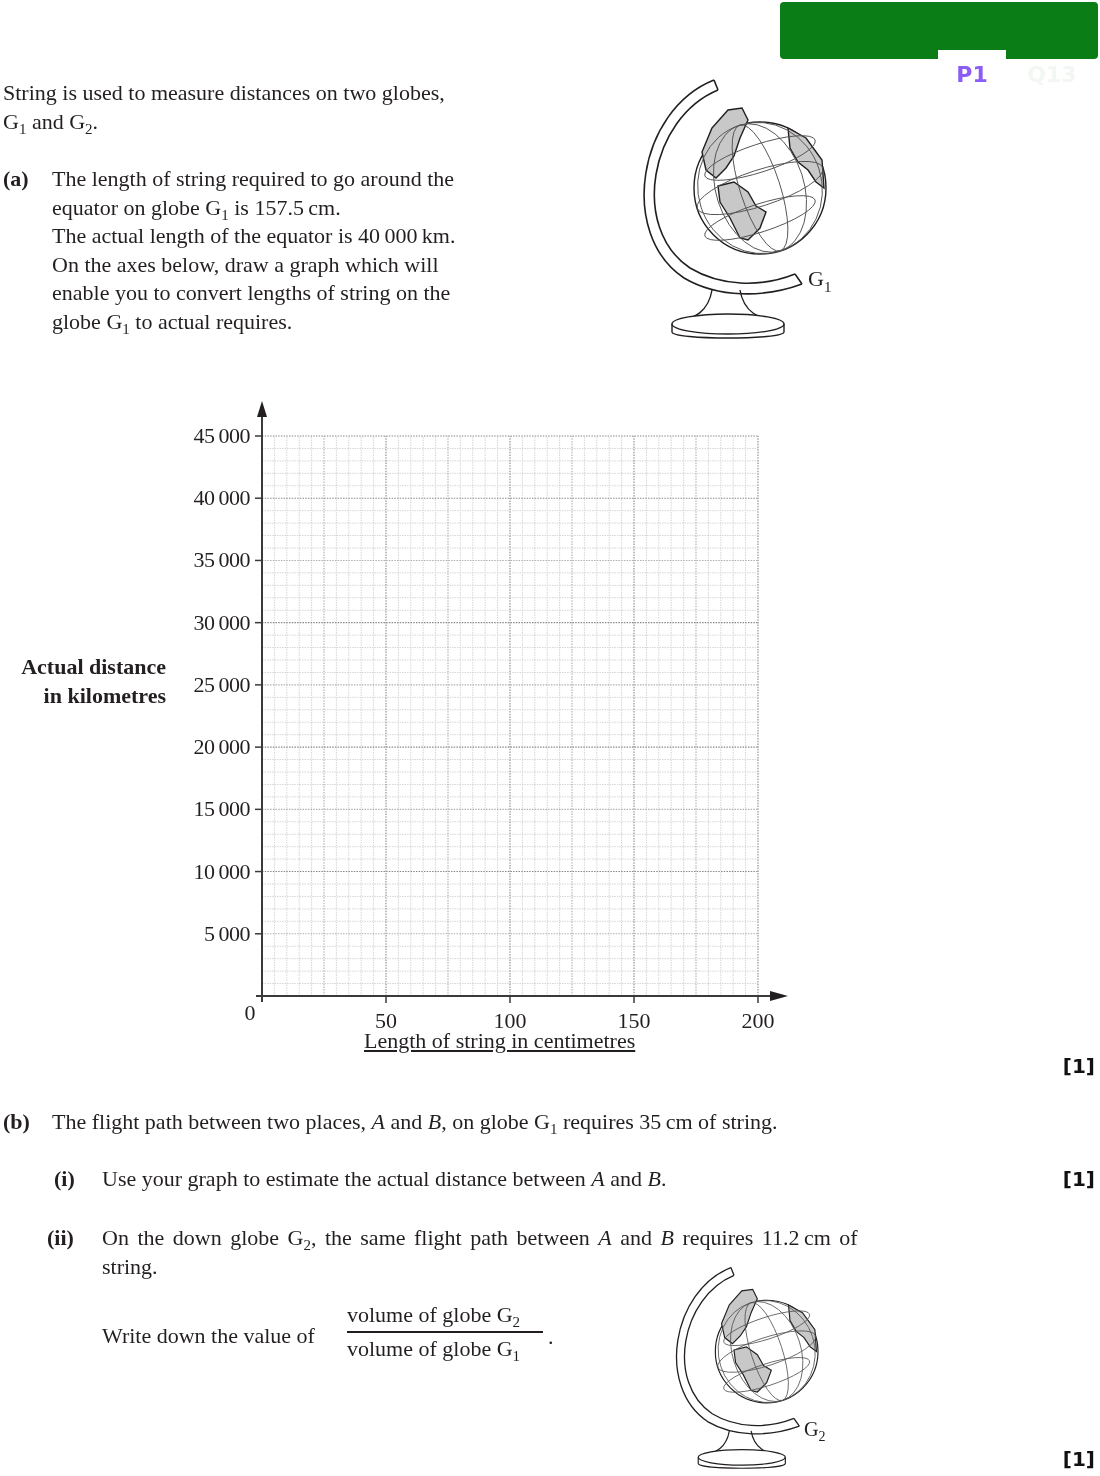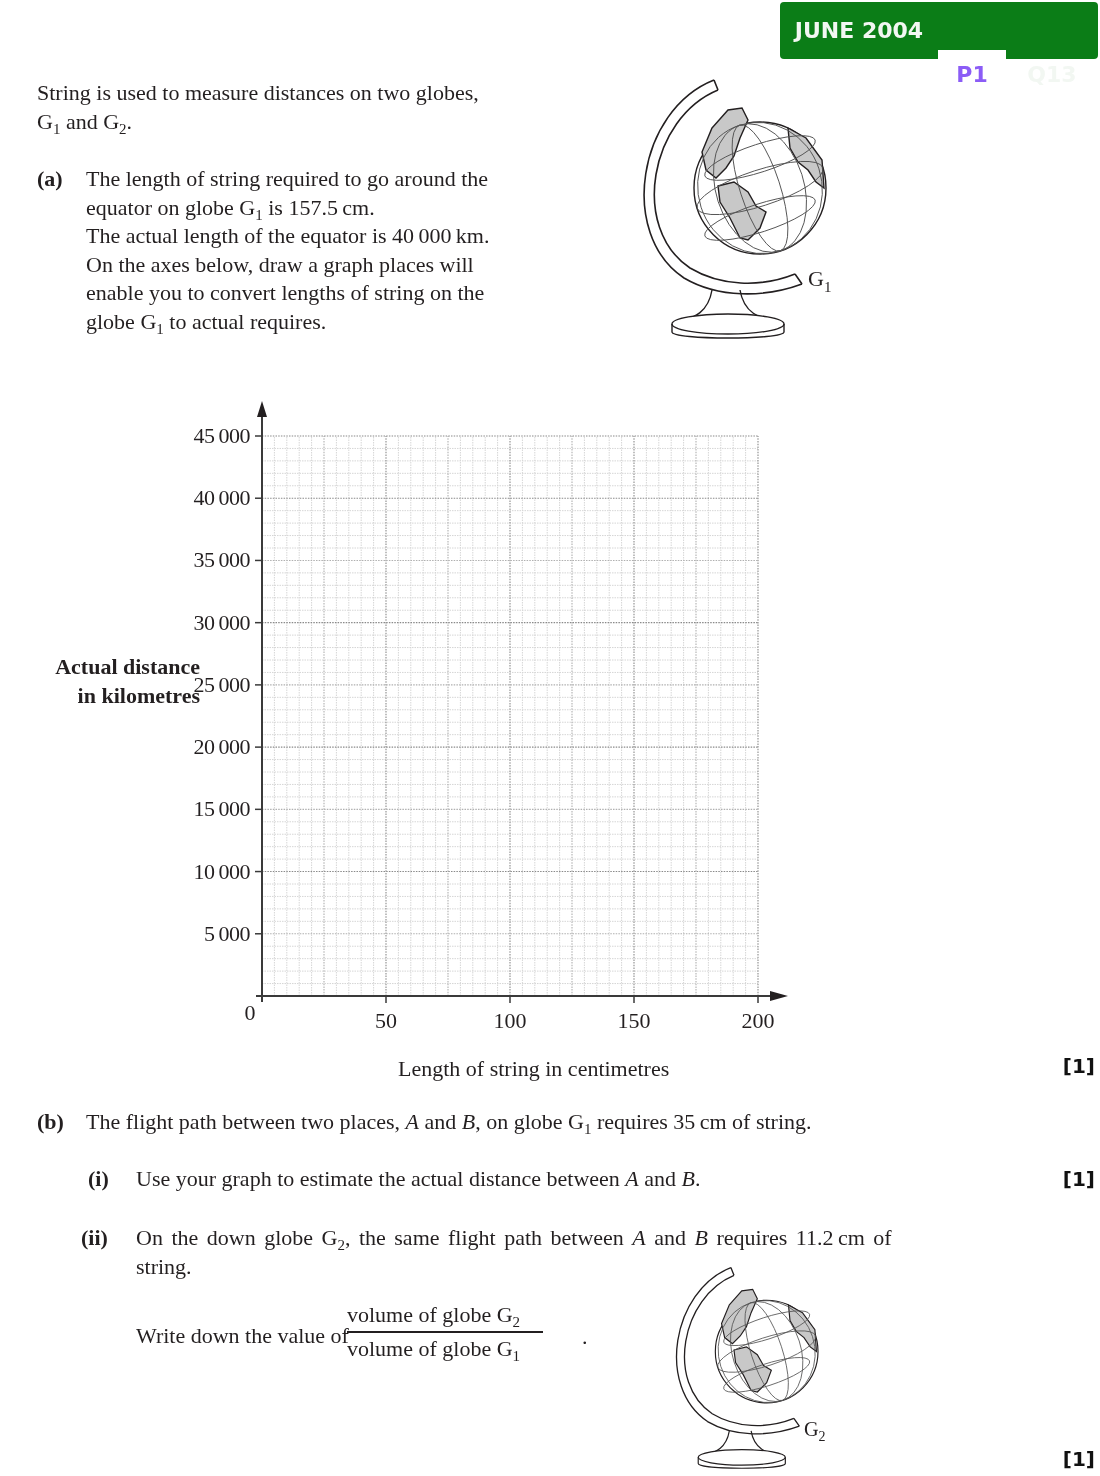--- a/index.html
+++ b/index.html
@@ -1,49 +1,48 @@
 <!DOCTYPE html>
 <html><head>
 <meta charset="utf-8">
 <style>
   html, body { margin: 0; padding: 0; background: #ffffff; }
   body { width: 1100px; height: 1476px; position: relative; overflow: hidden;
          font-family: "Liberation Serif", "DejaVu Serif", serif; color: #231f20; }
   .abs { position: absolute; }
-  .txt { font-size: 22px; line-height: 29px; white-space: nowrap; margin-left: 34px; }
+  .txt { font-size: 22px; line-height: 29px; white-space: nowrap; }
   sub { font-size: 15px; vertical-align: -5px; line-height: 0; }
   .badge { position: absolute; left: 780px; top: 2px; width: 318px; height: 57px;
            background: #0b7d17; border-radius: 4px; font-family: "DejaVu Sans", "Liberation Sans", sans-serif; }
   .badge .seg { position: absolute; top: 0; height: 57px; line-height: 57px; font-weight: bold;
                 font-size: 22px; text-align: center; color: #f2f7f2; }
   .badge .mid { background: #ffffff; color: #8b5cf6; top: 4px; height: 49px; line-height: 49px; margin-top: 44px; }
   .marks { position: absolute; right: 5px; font-family: "DejaVu Sans", "Liberation Sans", sans-serif;
            font-weight: bold; font-size: 20px; color: #111; }
   .lbl { font-weight: bold; }
   .frac { position: absolute; font-size: 22px; }
   .frac .line { height: 1.5px; background: #231f20; margin: 3px 0; }
   svg text { font-family: "Liberation Serif", "DejaVu Serif", serif; }
 </style>
 </head>
 <body>
 
 <div class="badge">
-  <div class="seg" style="left:0;width:158px;">JUNE 2004</div>
   <div class="seg mid" style="left:158px;width:68px;">P1</div>
   <div class="seg" style="left:226px;width:92px;margin-top:44px;">Q13</div>
 </div>
 
 <div class="abs txt" style="left:3px;top:78px;">String is used to measure distances on two globes,</div>
 <div class="abs txt" style="left:3px;top:107px;"><span>G</span><sub>1</sub><span> and G</span><sub>2</sub><span>.</span></div>
 
 <div class="abs txt lbl" style="left:3px;top:164px;">(a)</div>
 <div class="abs txt" style="left:52px;top:164px;">The length of string required to go around the</div>
 <div class="abs txt" style="left:52px;top:193px;"><span>equator on globe G</span><sub>1</sub><span> is 157.5 cm.</span></div>
 <div class="abs txt" style="left:52px;top:221px;">The actual length of the equator is 40 000 km.</div>
-<div class="abs txt" style="left:52px;top:250px;">On the axes below, draw a graph places will</div>
+<div class="abs txt" style="left:52px;top:250px;">On the axes below, draw a graph which will</div>
 <div class="abs txt" style="left:52px;top:278px;">enable you to convert lengths of string on the</div>
 <div class="abs txt" style="left:52px;top:307px;"><span>globe G</span><sub>1</sub><span> to actual requires.</span></div>
 
 <svg class="abs" style="left:630px;top:78px;" width="230" height="270" viewBox="0 0 230 270">
   <g fill="none" stroke="#231f20" stroke-width="1.4">
 
     <circle cx="130" cy="110" r="66" fill="#fff"></circle>
 
     <path d="M82 50 L98 32 L112 30 L118 42 L110 60 L104 78 L96 90 L86 100 L76 92 L72 74 Z" fill="#c8c8c8"></path>
     <path d="M88 108 L104 104 L118 114 L126 128 L136 134 L130 150 L118 162 L110 160 L100 140 L90 124 Z" fill="#c8c8c8"></path>
@@ -195,21 +194,21 @@
       <line x1="758" y1="601" x2="758" y2="608" stroke="#3a3a3a" stroke-width="1.5"></line>
       <text x="758" y="633" text-anchor="middle" font-size="22" fill="#231f20">200</text>
       <text x="250" y="625" text-anchor="middle" font-size="22" fill="#231f20">0</text>
     </g>
 </svg>
 
 <div class="abs txt" style="left:18px;top:652px;text-align:right;width:148px;font-weight:bold;">
   <div>Actual distance</div>
   <div>in kilometres</div>
 </div>
-<div class="abs txt" style="left:364px;top:1054px;">Length of string in centimetres</div>
+<div class="abs txt" style="left:364px;top:1026px;text-decoration:underline;">Length of string in centimetres</div>
 <div class="marks" style="top:1054px;">[1]</div>
 
 <div class="abs txt lbl" style="left:3px;top:1107px;">(b)</div>
 <div class="abs txt" style="left:52px;top:1107px;"><span>The flight path between two places, </span><i>A</i><span> and </span><i>B</i><span>, on globe G</span><sub>1</sub><span> requires 35 cm of string.</span></div>
 
 <div class="abs txt lbl" style="left:54px;top:1164px;">(i)</div>
 <div class="abs txt" style="left:102px;top:1164px;"><span>Use your graph to estimate the actual distance between </span><i>A</i><span> and </span><i>B</i><span>.</span></div>
 <div class="marks" style="top:1167px;">[1]</div>
 
 <div class="abs txt lbl" style="left:47px;top:1223px;">(ii)</div>

